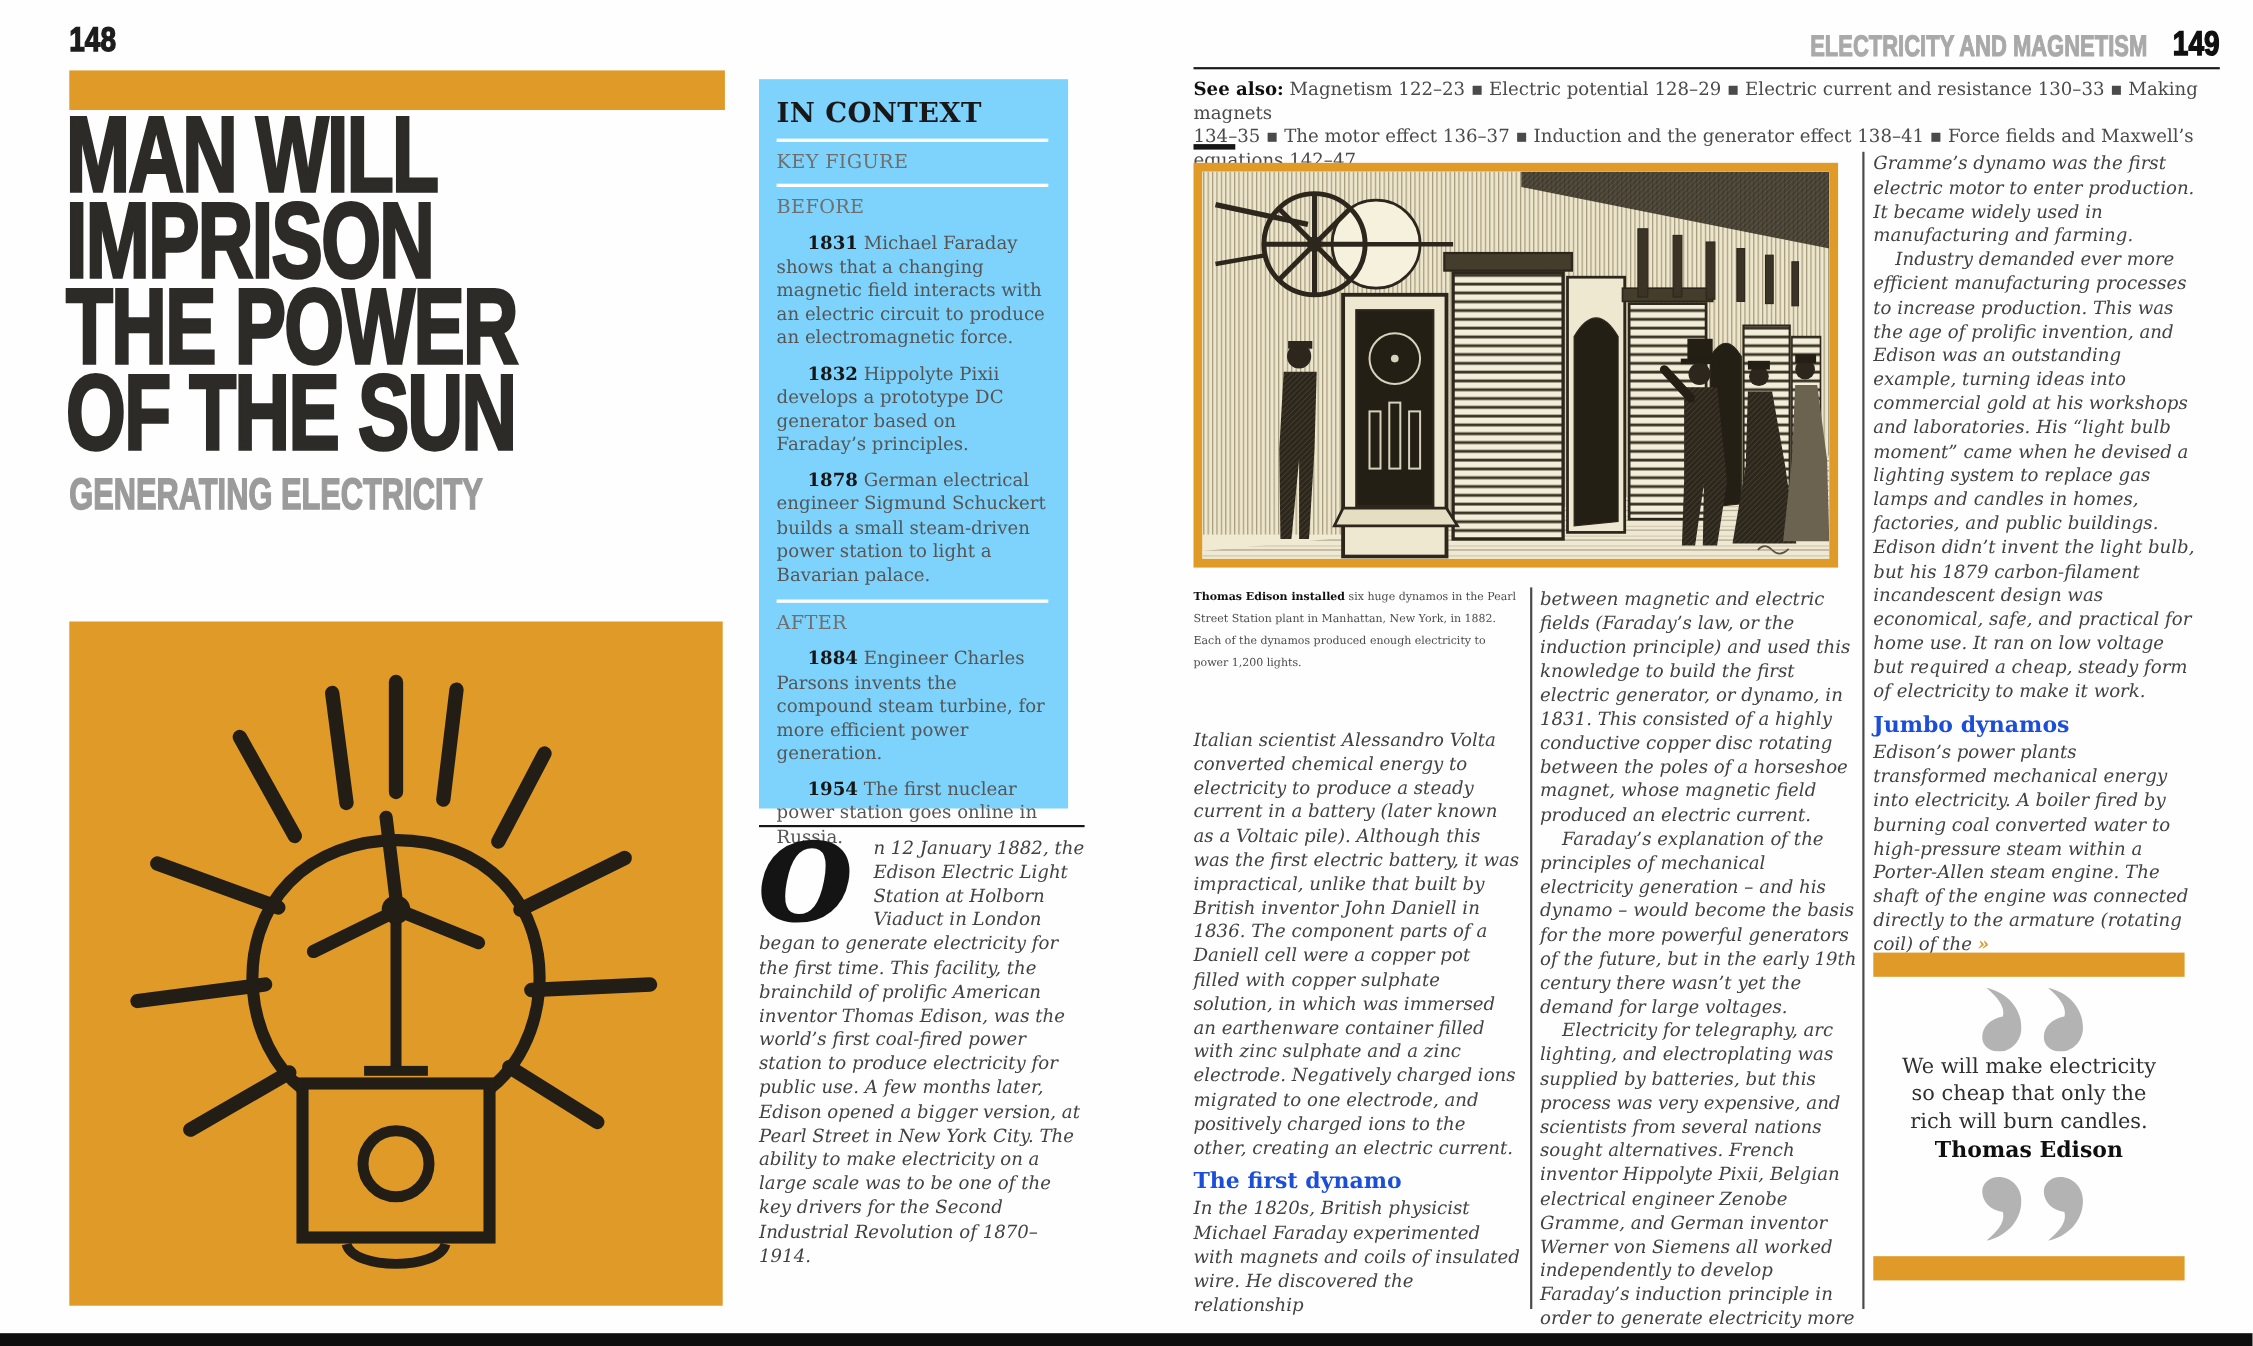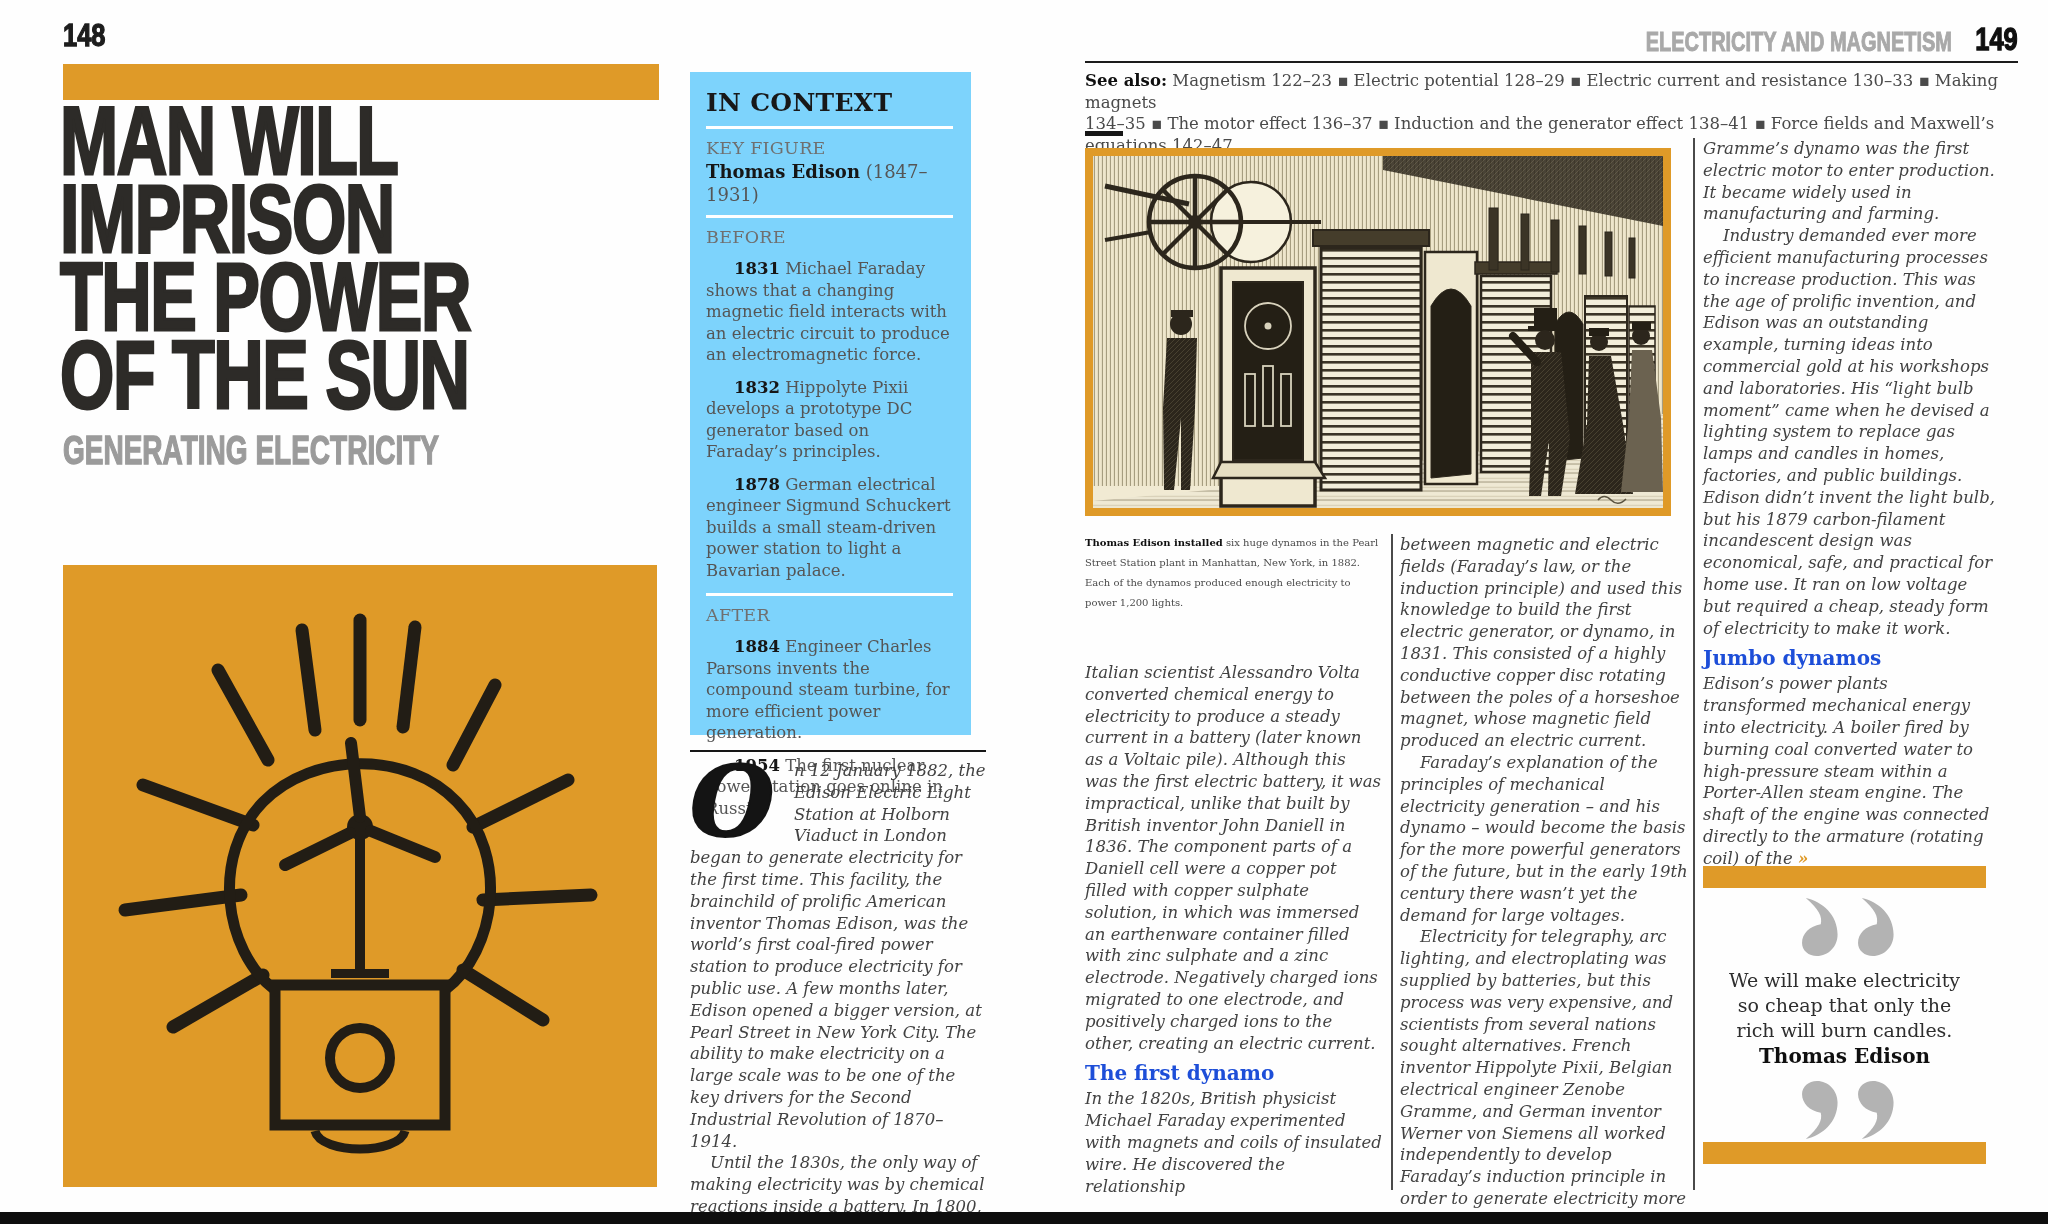--- a/index.html
+++ b/index.html
@@ -57,21 +57,21 @@
   .col4{left:1703px;top:138px;width:292px;}
   .vdiv{position:absolute;width:2px;background:#4a4a4a;}
   .vdiv1{left:1391px;top:534px;height:656px;}
   .vdiv2{left:1693px;top:138px;height:1052px;}
   .contmark{color:var(--orange);font-weight:bold;}
 
   .obar{position:absolute;left:1703px;width:283px;height:22px;background:var(--orange);}
   .obar1{top:866px;} .obar2{top:1142px;}
   .quote{position:absolute;left:1703px;top:898px;width:283px;text-align:center;color:#2e2e2e;}
   .qrow{display:flex;justify-content:center;gap:14px;height:58px;}
-  .quote-text{font-size:19px;line-height:25px;margin-top:12px;}
+  .quote-text{font-size:19px;line-height:25px;margin-top:1px;}
   .quote-name{font-size:20px;font-weight:bold;color:#0f0f0f;line-height:26px;}
   .qrow.close{margin-top:12px;}
 
   .bottom-bar{position:absolute;left:0;top:1212px;width:2048px;height:12px;background:#0e0e0e;}
 </style>
 </head>
 <body>
 
 <div class="spread">
 
@@ -117,38 +117,34 @@
         <line x1="287" y1="268" x2="222" y2="300"></line>
         <line x1="308" y1="266" x2="372" y2="292"></line>
       </g>
     </svg>
   </div>
 
   <aside class="context">
     <div class="ctx-h">IN CONTEXT</div>
     <div class="ctx-rule"></div>
     <div class="ctx-label">KEY FIGURE</div>
-    <div class="ctx-keyname">
-      <b>Thomas Edison</b><span> (1847–1931)</span>
-    </div>
     <div class="ctx-rule"></div>
     <div class="ctx-label">BEFORE</div>
     <div class="ctx-item"><b>1831</b><span> Michael Faraday shows that a changing magnetic field interacts with an electric circuit to produce an electromagnetic force.</span></div>
     <div class="ctx-item"><b>1832</b><span> Hippolyte Pixii develops a prototype DC generator based on Faraday’s principles.</span></div>
     <div class="ctx-item"><b>1878</b><span> German electrical engineer Sigmund Schuckert builds a small steam-driven power station to light a Bavarian palace.</span></div>
     <div class="ctx-rule" style="margin-top:12px"></div>
     <div class="ctx-label">AFTER</div>
     <div class="ctx-item"><b>1884</b><span> Engineer Charles Parsons invents the compound steam turbine, for more efficient power generation.</span></div>
     <div class="ctx-item"><b>1954</b><span> The first nuclear power station goes online in Russia.</span></div>
   </aside>
 
   <div class="colrule"></div>
   <div class="col col1">
     <p><span class="dropcap">O</span><span>n 12 January 1882, the Edison Electric Light Station at Holborn Viaduct in London began to generate electricity for the first time. This facility, the brainchild of prolific American inventor Thomas Edison, was the world’s first coal-fired power station to produce electricity for public use. A few months later, Edison opened a bigger version, at Pearl Street in New York City. The ability to make electricity on a large scale was to be one of the key drivers for the Second Industrial Revolution of 1870–1914.</span></p>
-    <p class="ind">Until the 1830s, the only way of making electricity was by chemical reactions inside a battery. In 1800,</p>
   </div>
 
   <div class="rp-title cond">ELECTRICITY AND MAGNETISM</div>
   <div class="rp-num cond">149</div>
   <div class="header-rule"></div>
 
   <div class="seealso">
     <b>See also:</b><span> Magnetism 122–23  ▪  Electric potential 128–29  ▪  Electric current and resistance 130–33  ▪  Making magnets</span><br>
     <span>134–35  ▪  The motor effect 136–37  ▪  Induction and the generator effect 138–41  ▪  Force fields and Maxwell’s equations 142–47</span>
   </div>

